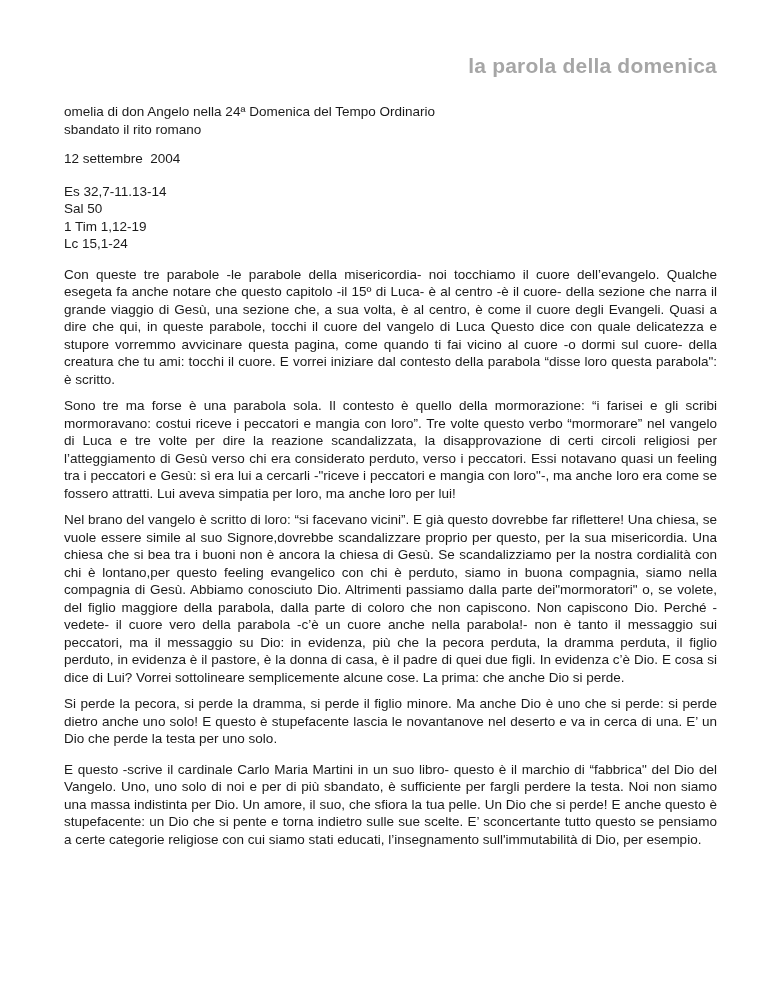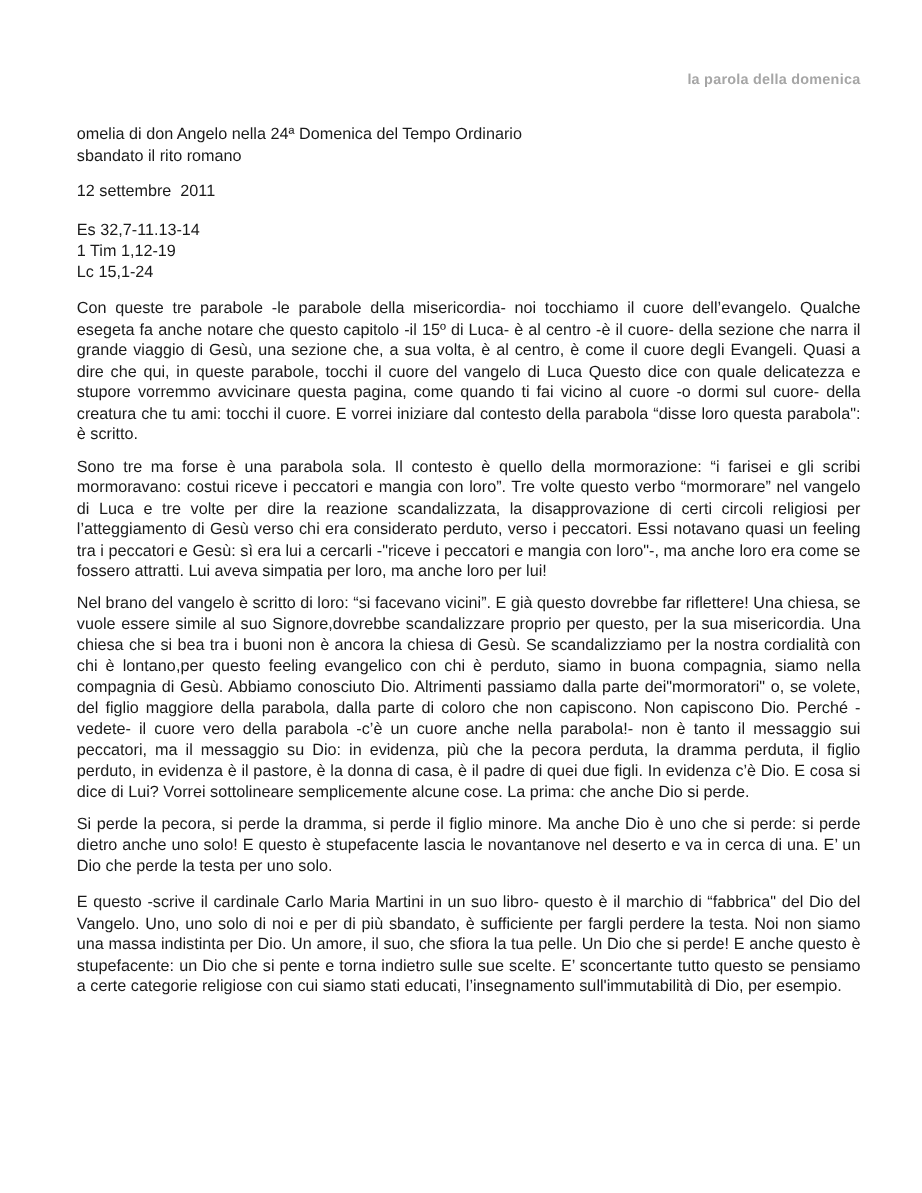--- a/index.html
+++ b/index.html
@@ -13,21 +13,21 @@
     height: 994px;
     background: #ffffff;
     overflow: hidden;
     font-family: "Liberation Sans", "DejaVu Sans", sans-serif;
     color: #1a1a1a;
   }
   .watermark {
     padding-top: 57px;
     margin-right: 51px;
     text-align: right;
-    font-size: 12px;
+    font-size: 21px;
     font-weight: 700;
     line-height: 18px;
     color: #a6a6a6;
     letter-spacing: 0.2px;
   }
   .content {
     margin-left: 64px;
     margin-right: 51px; 
     font-size: 13.5px;
     line-height: 17.5px;
@@ -62,24 +62,25 @@
 <div class="page">
 
   <div class="watermark">la parola della domenica</div>
 
   <div class="content">
 
     <div class="meta">
       <div>omelia di don Angelo nella 24ª Domenica del Tempo Ordinario</div>
       <div>sbandato il rito romano</div>
 
-      <div class="date-line">12 settembre  2011</div>
+      <div class="date-line">12 settembre  2004</div>
 
       <div class="readings">
         <div>Es 32,7-11.13-14</div>
+        <div>Sal 50</div>
         <div>1 Tim 1,12-19</div>
         <div>Lc 15,1-24</div>
       </div>
     </div>
 
     <div class="body-text">
       <p class="first">Con queste tre parabole -le parabole della misericordia- noi tocchiamo il cuore dell’evangelo. Qualche esegeta fa anche notare che questo capitolo -il 15º di Luca- è al centro -è il cuore- della sezione che narra il grande viaggio di Gesù, una sezione che, a sua volta, è al centro, è come il cuore degli Evangeli. Quasi a dire che qui, in queste parabole, tocchi il cuore del vangelo di Luca Questo dice con quale delicatezza e stupore vorremmo avvicinare questa pagina, come quando ti fai vicino al cuore -o dormi sul cuore- della creatura che tu ami: tocchi il cuore. E vorrei iniziare dal contesto della parabola “disse loro questa parabola": è scritto.</p>
       <p>Sono tre ma forse è una parabola sola. Il contesto è quello della mormorazione: “i farisei e gli scribi mormoravano: costui riceve i peccatori e mangia con loro”. Tre volte questo verbo “mormorare” nel vangelo di Luca e tre volte per dire la reazione scandalizzata, la disapprovazione di certi circoli religiosi per l’atteggiamento di Gesù verso chi era considerato perduto, verso i peccatori. Essi notavano quasi un feeling tra i peccatori e Gesù: sì era lui a cercarli -"riceve i peccatori e mangia con loro"-, ma anche loro era come se fossero attratti. Lui aveva simpatia per loro, ma anche loro per lui!</p>
       <p>Nel brano del vangelo è scritto di loro: “si facevano vicini”. E già questo dovrebbe far riflettere! Una chiesa, se vuole essere simile al suo Signore,dovrebbe scandalizzare proprio per questo, per la sua misericordia. Una chiesa che si bea tra i buoni non è ancora la chiesa di Gesù. Se scandalizziamo per la nostra cordialità con chi è lontano,per questo feeling evangelico con chi è perduto, siamo in buona compagnia, siamo nella compagnia di Gesù. Abbiamo conosciuto Dio. Altrimenti passiamo dalla parte dei"mormoratori" o, se volete, del figlio maggiore della parabola, dalla parte di coloro che non capiscono. Non capiscono Dio. Perché -vedete- il cuore vero della parabola -c’è un cuore anche nella parabola!- non è tanto il messaggio sui peccatori, ma il messaggio su Dio: in evidenza, più che la pecora perduta, la dramma perduta, il figlio perduto, in evidenza è il pastore, è la donna di casa, è il padre di quei due figli. In evidenza c’è Dio. E cosa si dice di Lui? Vorrei sottolineare semplicemente alcune cose. La prima: che anche Dio si perde.</p>
       <p>Si perde la pecora, si perde la dramma, si perde il figlio minore. Ma anche Dio è uno che si perde: si perde dietro anche uno solo! E questo è stupefacente lascia le novantanove nel deserto e va in cerca di una. E’ un Dio che perde la testa per uno solo.</p>

